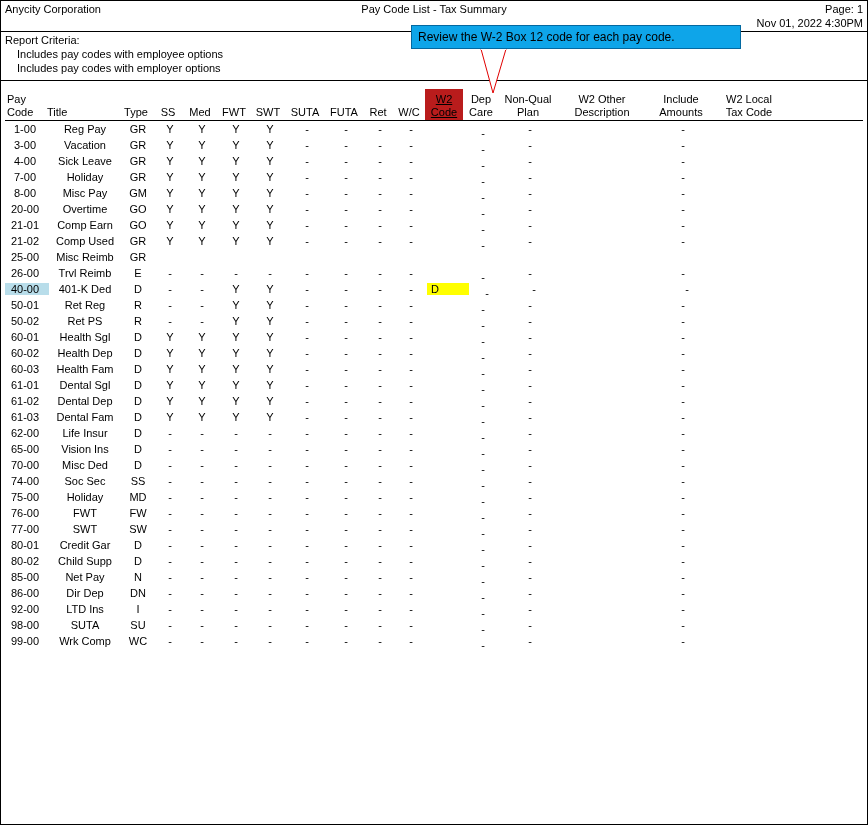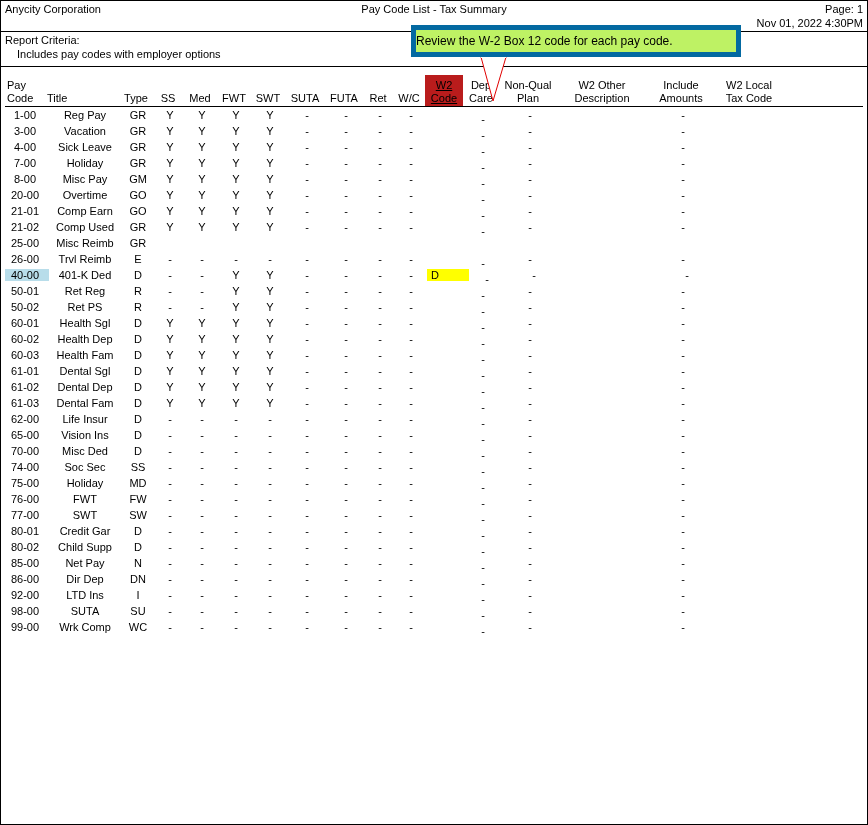--- a/index.html
+++ b/index.html
@@ -6,21 +6,21 @@
 .page{width:868px;height:825px;position:relative;border:1px solid #000;box-sizing:border-box;}
 .hdr{position:relative;height:30px;border-bottom:1px solid #000;}
 .org{position:absolute;left:4px;top:2px;}
 .rtitle{position:absolute;left:0;right:0;top:2px;text-align:center;}
 .page-num{position:absolute;right:4px;top:2px;}
 .ts{position:absolute;right:4px;top:16px;text-align:center;}
 .crit{border-bottom:1px solid #000;padding:2px 4px 4px 4px;position:relative;}
 .crit .lbl{margin-bottom:2px;}
 .crit .ind{padding-left:12px;margin-bottom:2px;}
 .callout{position:absolute;left:410px;top:24px;width:330px;z-index:10;}
-.callout-box{border:5px solid #0369a1;padding:4px 0;background:#bef264;font-size:12px;}
+.callout-box{border:1px solid #0369a1;padding:4px 6px;background:#0ea5e9;font-size:12px;}
 svg.ptr{display:block;}
 .tbl{padding:0 4px;}
 .cols{display:flex;border-bottom:1px solid #000;align-items:flex-end;}
 .cols>div{padding:4px 0 2px 0;text-align:center;line-height:1.15;}
 .row{display:flex;height:16px;align-items:center;}
 .row>div{text-align:center;overflow:hidden;white-space:nowrap;}
 .c-code{width:40px;text-align:right;padding-right:4px;}
 .c-title{width:72px;text-align:left;}
 .c-type{width:34px;}
 .c-ss{width:30px;}
@@ -56,20 +56,21 @@
   <div class="callout">
     <div class="callout-box">Review the W-2 Box 12 code for each pay code.</div>
     <svg class="ptr" width="120" height="50">
       <path d="M70,0 L95,0 L82,44 Z" fill="#fff" stroke="#e00000" stroke-width="1"></path>
       <path d="M70,0 L95,0" fill="none" stroke="#fff" stroke-width="2"></path>
     </svg>
   </div>
 
   <div class="crit">
     <div class="lbl">Report Criteria:</div>
+    <div class="ind">Includes pay codes with employee options</div>
     <div class="ind">Includes pay codes with employer options</div>
   </div>
 
   <div class="tbl">
     <div class="cols">
       <div class="c-code" id="h-code">Pay<br>Code</div>
       <div class="c-title">Title</div>
       <div class="c-type">Type</div>
       <div class="c-ss">SS</div>
       <div class="c-med">Med</div>

